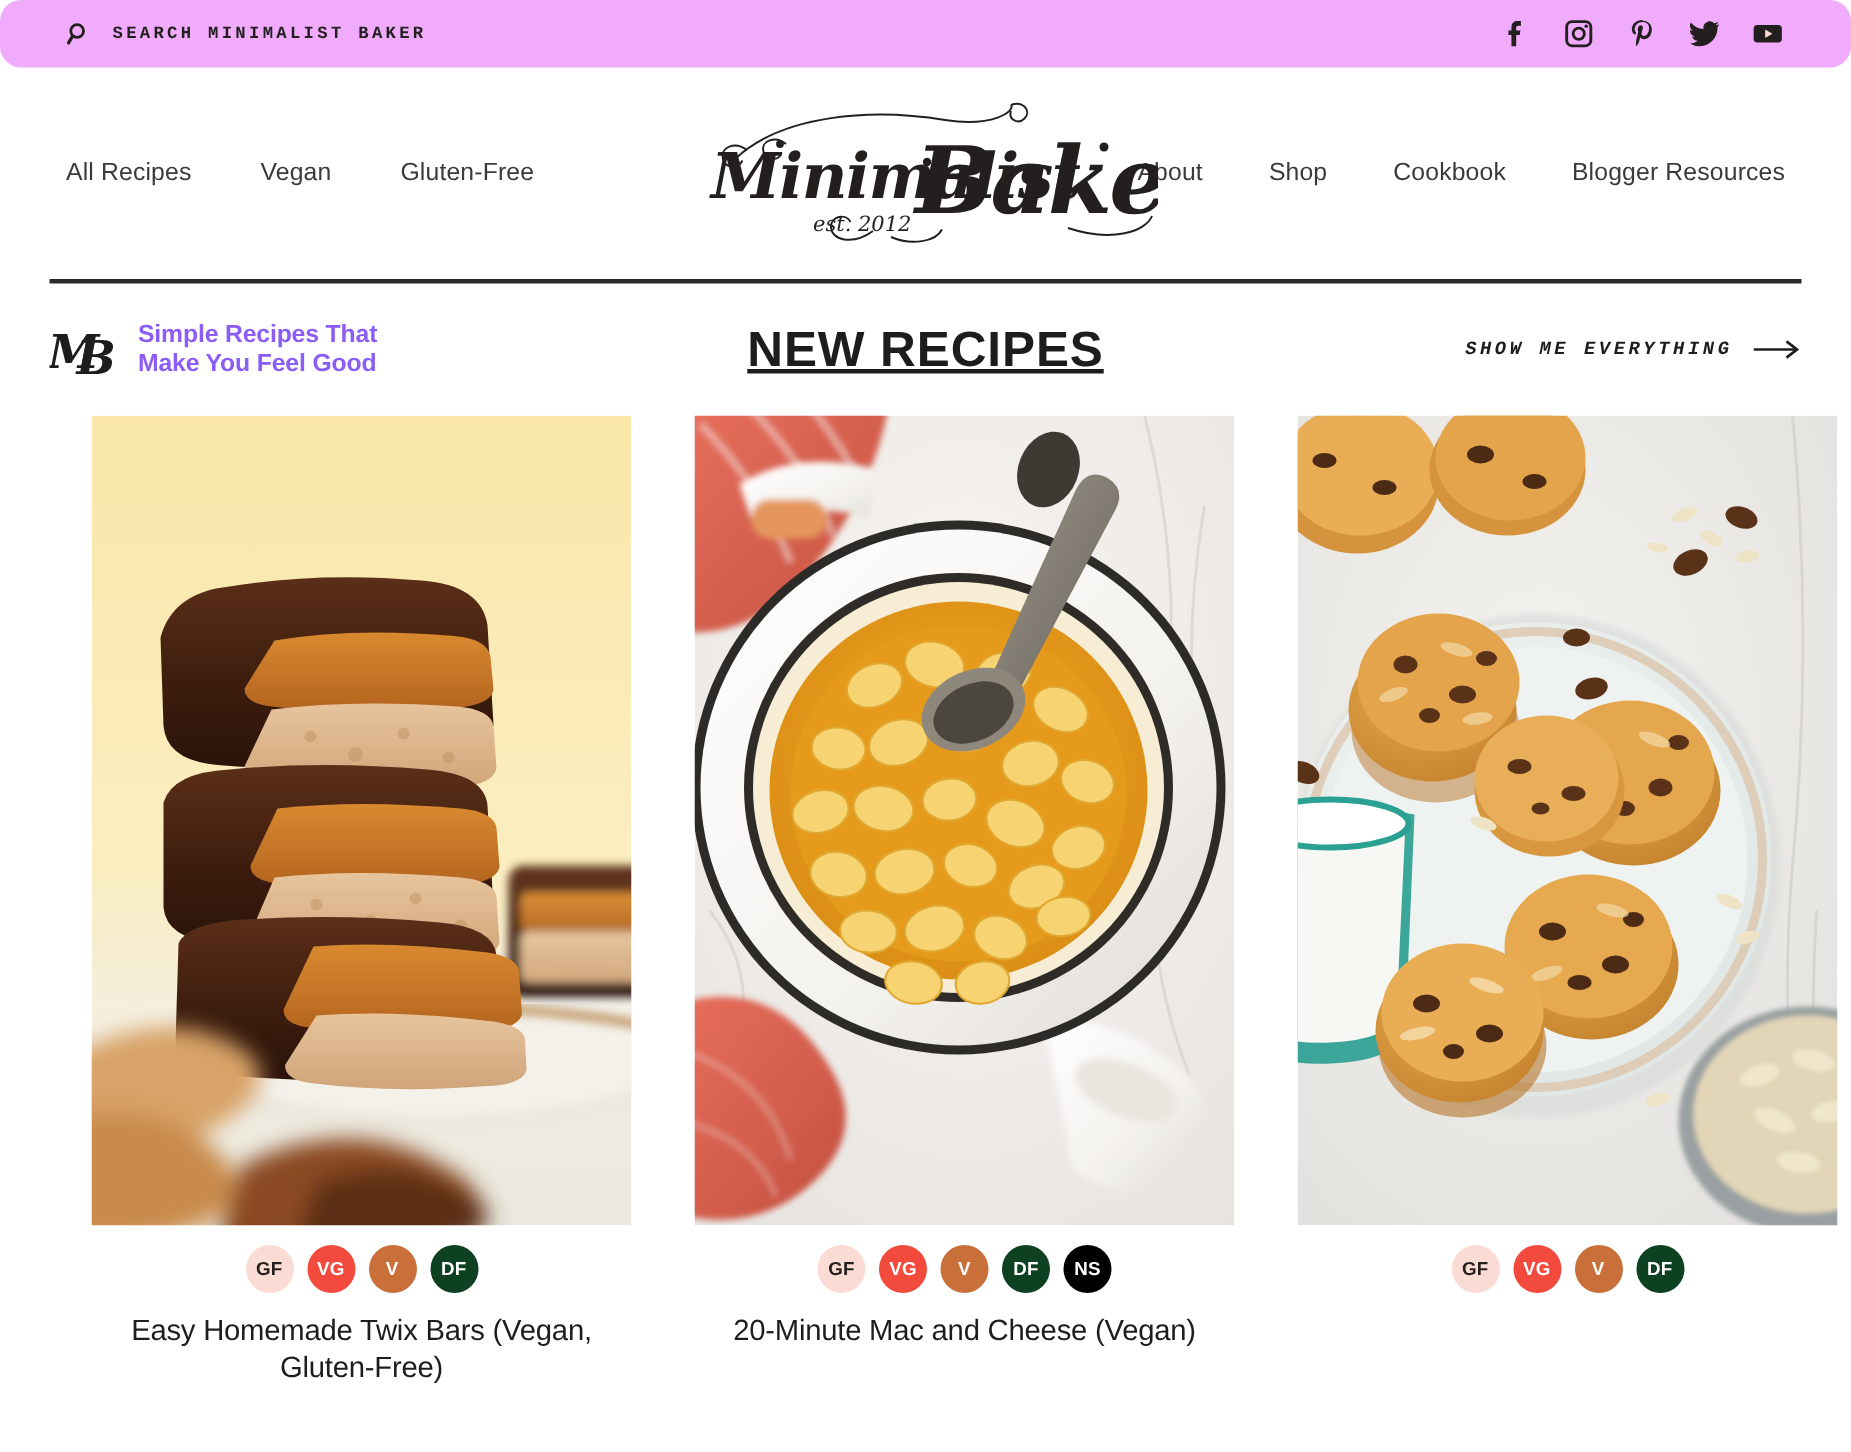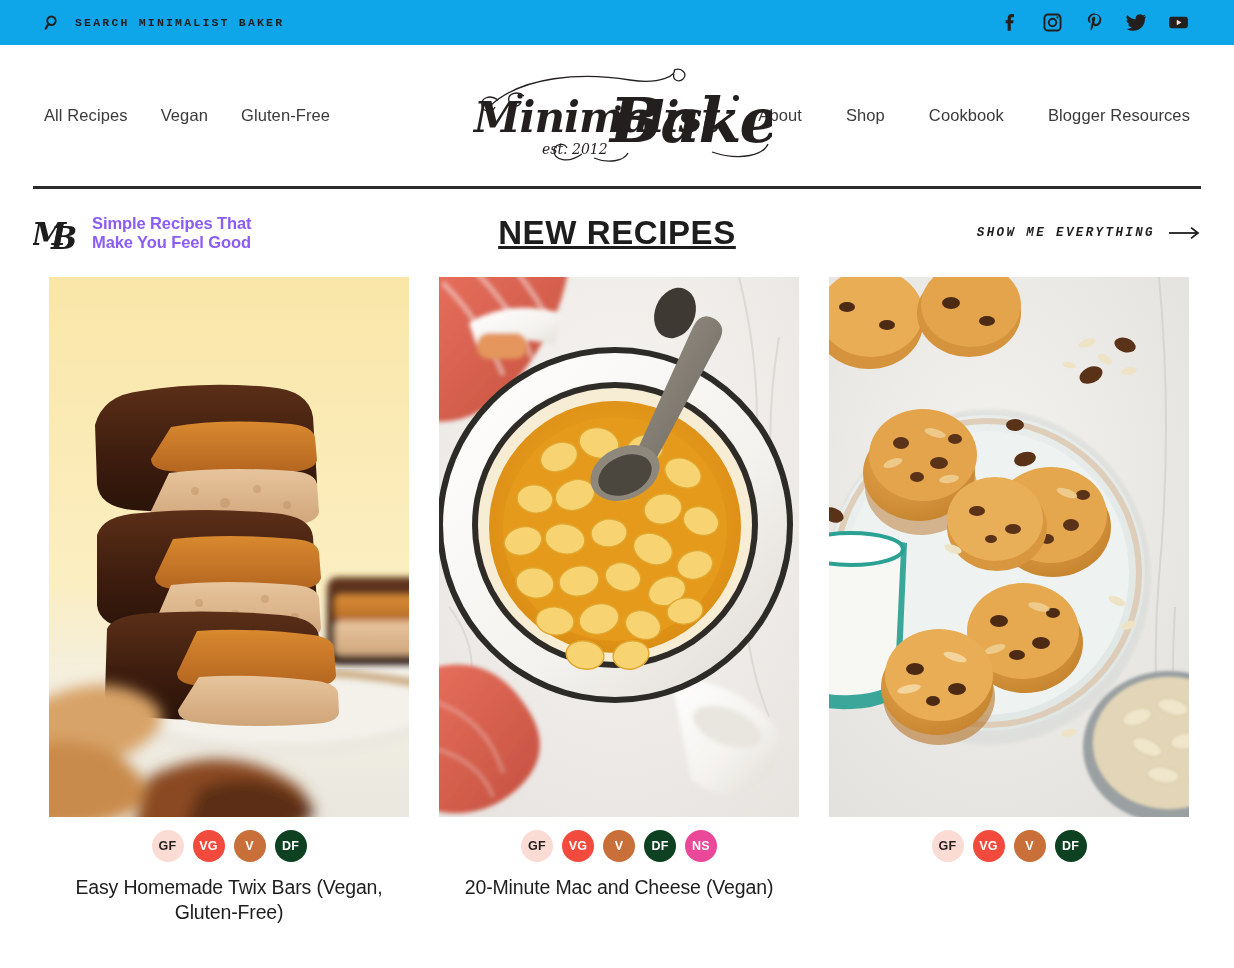--- a/index.html
+++ b/index.html
@@ -8,23 +8,24 @@
     height: 968px;
     overflow: hidden;
     background: #ffffff;
     font-family: "Liberation Sans", sans-serif;
     color: #2b2b2b;
   }
 
   
   .topbar {
     height: 45px;
-    background: #0ea5e9;
+    background: #f0abfc;
     display: flex;
     padding: 0 44px 0 44px;
+    border-radius: 14px;
   }
   .search-wrap {
     display: flex;
     align-items: center;
     gap: 14px;
     flex: 1;
   }
   .search-icon { width: 17px; height: 17px; display: block; flex: 0 0 auto; }
   .search-label {
     font-size: 11.5px;
@@ -43,21 +44,21 @@
 
   
   .navbar {
     height: 141px;
     display: flex;
     align-items: center;
     padding: 0 44px;
     position: relative;
   }
   .nav-group { display: flex; align-items: center; }
-  .nav-left { gap: 33px; }
+  .nav-left { gap: 46px; }
   .nav-right { gap: 44px; margin-left: auto; align-items: center; }
   .nav-link {
     font-size: 16.5px;
     color: #3a3a3a;
     letter-spacing: 0.1px;
     text-decoration: none;
     white-space: nowrap;
     cursor: pointer;
   }
   .brand-logo {
@@ -127,21 +128,21 @@
   }
   .arrow-ico { width: 32px; height: 14px; display: block; }
 
   
   .grid {
     display: flex;
     gap: 30px;
     padding: 0 49px;
     align-items: flex-start;
   }
-  .card { width: 360px; }
+  .card { width: 360px; margin-left: 12px; }
   .thumb {
     width: 360px;
     height: 540px;
     overflow: hidden;
     position: relative;
     display: block;
     cursor: pointer;
   }
   .thumb svg { display: block; width: 100%; height: 100%; }
 
@@ -477,21 +478,21 @@
           <ellipse cx="186" cy="198" rx="28" ry="19" transform="rotate(-24 186 198)" fill="#4b463e"></ellipse>
         </g>
       </svg>
     </a>
 
     <div class="badges">
       <span class="badge" style="background: rgb(251, 220, 212); color: rgb(35, 31, 30);">GF</span>
       <span class="badge" style="background: rgb(242, 74, 60); color: rgb(255, 255, 255);">VG</span>
       <span class="badge" style="background: rgb(201, 112, 58); color: rgb(255, 255, 255);">V</span>
       <span class="badge" style="background: rgb(13, 65, 34); color: rgb(255, 255, 255);">DF</span>
-      <span class="badge" style="background: #ec4899; color: rgb(255, 255, 255);">NS</span>
+      <span class="badge" style="background: #000000; color: rgb(255, 255, 255);">NS</span>
     </div>
 
     <a class="card-title" href="#">20-Minute Mac and Cheese (Vegan)</a>
   </div>
 
   <div class="card">
     <a class="thumb" href="#">
       <svg viewBox="0 0 360 540" preserveAspectRatio="xMidYMid slice">
         <defs>
           <radialGradient id="c-bg" cx="45%" cy="40%" r="80%">

